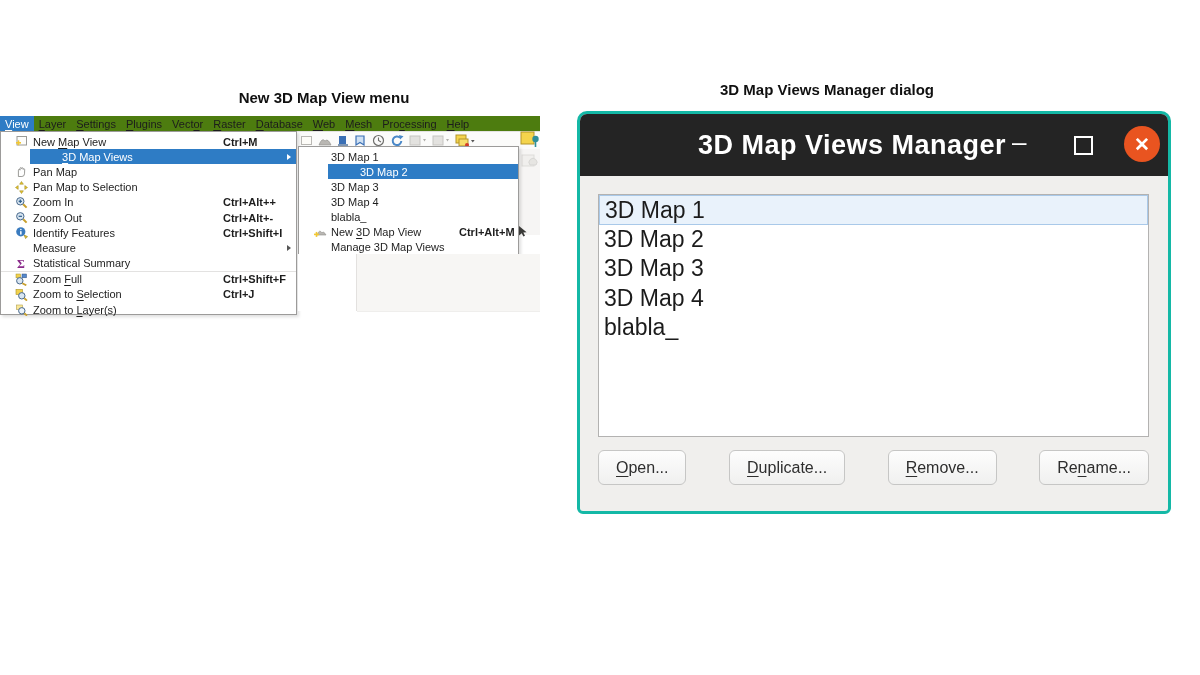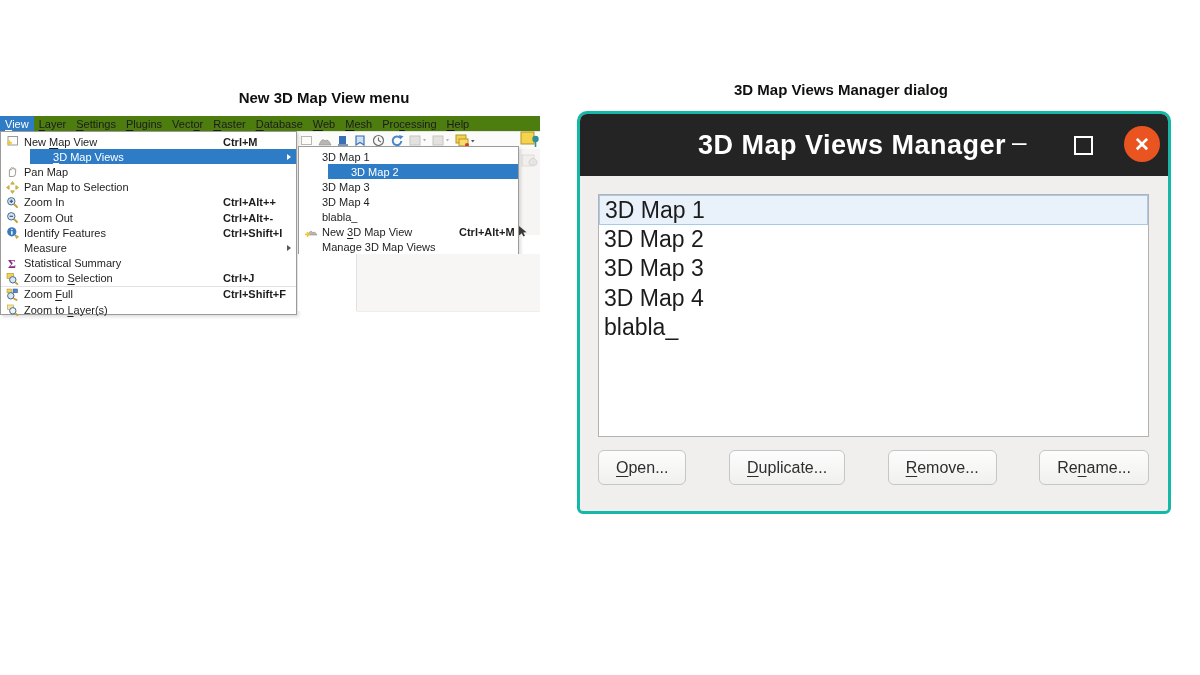--- a/index.html
+++ b/index.html
@@ -6,21 +6,21 @@
   body{
     width:1200px;height:675px;position:relative;overflow:hidden;
     background:#ffffff;font-family:"Liberation Sans",sans-serif;
     -webkit-font-smoothing:antialiased;
   }
   .abs{position:absolute;}
 
   
   .caption{font-weight:bold;font-size:15px;color:#101010;text-align:center;}
   #caption-menu{left:24px;top:89px;width:600px;}
-  #caption-dialog{left:541px;top:81px;width:600px;}
+  #caption-dialog{left:527px;top:81px;width:600px;}
 
   
   #menubar{
     left:0;top:116px;width:540px;height:16px;background:#4d7c0f;
     display:flex;align-items:stretch;font-size:11px;color:#1c1c1c;
     border-bottom:1px solid #e4e3e2;box-sizing:border-box;
   }
   .mb-item{display:flex;align-items:center;padding:0 5px;white-space:nowrap;}
   .mb-item.sel{background:#2e7cc5;color:#fff;}
   .mn{text-decoration:underline;text-underline-offset:2px;}
@@ -33,21 +33,21 @@
   #tb-pin{left:520px;top:130px;}
   #tb-faded{left:521px;top:153px;opacity:.55;}
 
   
   .menu-panel{
     background:#ffffff;border:1px solid #9c9b9a;box-sizing:border-box;
     box-shadow:2px 2px 3px rgba(0,0,0,.13);padding:2px 0;font-size:11px;color:#1d1d1d;
   }
   #view-menu{left:0;top:131px;width:297px;height:184px;}
   #sub-menu{left:298px;top:146px;width:221px;height:110px;}
-  .mrow{position:relative;display:flex;align-items:center;height:15.2px;padding-left:3px;}
+  .mrow{position:relative;display:flex;align-items:center;height:15.2px;padding-left:12px;}
   #sub-menu .mrow{height:15.1px;}
   .mrow.sel{background:#2e7cc5;color:#fff;margin-left:29px;}
   .mrow .ic{width:17px;height:13px;flex:none;display:flex;align-items:center;justify-content:center;margin-right:3px;}
   .mrow .lbl{white-space:nowrap;}
   .mrow .sc{position:absolute;left:222px;white-space:nowrap;font-weight:bold;}
   #sub-menu .mrow .sc{left:160px;}
   .mrow .subarr{position:absolute;right:5px;width:0;height:0;
     border-left:4px solid #555;border-top:3.5px solid transparent;border-bottom:3.5px solid transparent;}
   .mrow.sel .subarr{border-left-color:#fff;}
   .sep-top{border-top:1px solid #e3e2e1;}
@@ -287,43 +287,43 @@
 
   <div class="mrow">
     <span class="ic">
         <svg width="13" height="13">
           <text x="2" y="10.5" font-size="12" font-weight="bold" fill="#8a2b8a" font-family="Liberation Serif, serif">Σ</text>
         </svg>
       </span>
     <span class="lbl"><span>Statistical Summary</span><span class="mn"></span><span></span></span>
   </div>
 
-  <div class="mrow">
-    <span class="ic">
-        <svg width="13" height="13">
-          <rect x="1" y="1.5" width="6.5" height="5" fill="#f2d24f" stroke="#a8921e" stroke-width=".6"></rect>
-          <circle cx="6.8" cy="7.8" r="3.2" fill="#d9e6f2" stroke="#47688c" stroke-width="1"></circle>
-          <line x1="9.3" y1="10.3" x2="12" y2="12.6" stroke="#c79f2c" stroke-width="1.8"></line>
-        </svg>
-      </span>
-    <span class="lbl"><span>Zoom to </span><span class="mn">S</span><span>election</span></span>
-    <span class="sc">Ctrl+J</span>
-  </div>
-
   <div class="mrow sep-top">
     <span class="ic">
         <svg width="13" height="13">
           <rect x="1" y="1" width="4.5" height="3.8" fill="#f0d050" stroke="#a8921e" stroke-width=".5"></rect>
           <rect x="7" y="1" width="4.5" height="3.8" fill="#5588cc" stroke="#33517e" stroke-width=".5"></rect>
           <circle cx="4.8" cy="7.8" r="3.2" fill="#d9e6f2" stroke="#47688c" stroke-width="1"></circle>
           <line x1="7.3" y1="10.3" x2="11.3" y2="12.3" stroke="#c79f2c" stroke-width="1.8"></line>
         </svg>
       </span>
     <span class="lbl"><span>Zoom </span><span class="mn">F</span><span>ull</span></span>
     <span class="sc">Ctrl+Shift+F</span>
+  </div>
+
+  <div class="mrow">
+    <span class="ic">
+        <svg width="13" height="13">
+          <rect x="1" y="1.5" width="6.5" height="5" fill="#f2d24f" stroke="#a8921e" stroke-width=".6"></rect>
+          <circle cx="6.8" cy="7.8" r="3.2" fill="#d9e6f2" stroke="#47688c" stroke-width="1"></circle>
+          <line x1="9.3" y1="10.3" x2="12" y2="12.6" stroke="#c79f2c" stroke-width="1.8"></line>
+        </svg>
+      </span>
+    <span class="lbl"><span>Zoom to </span><span class="mn">S</span><span>election</span></span>
+    <span class="sc">Ctrl+J</span>
   </div>
 
   <div class="mrow">
     <span class="ic">
         <svg width="13" height="13">
           <rect x="1.5" y="2" width="6" height="4.5" fill="#fbe89a" stroke="#b3a04a" stroke-width=".6"></rect>
           <circle cx="6.8" cy="7.8" r="3.2" fill="#eef4fa" stroke="#47688c" stroke-width="1"></circle>
           <line x1="9.3" y1="10.3" x2="12" y2="12.6" stroke="#c79f2c" stroke-width="1.8"></line>
         </svg>
       </span>

